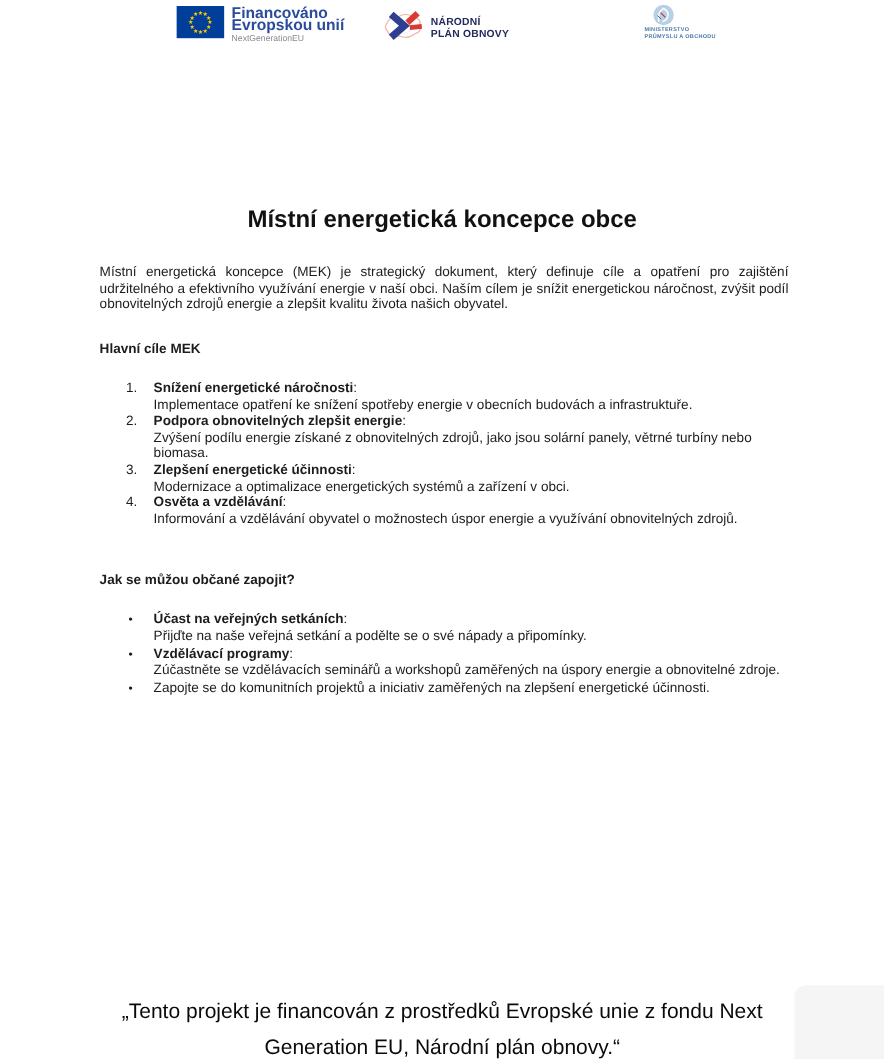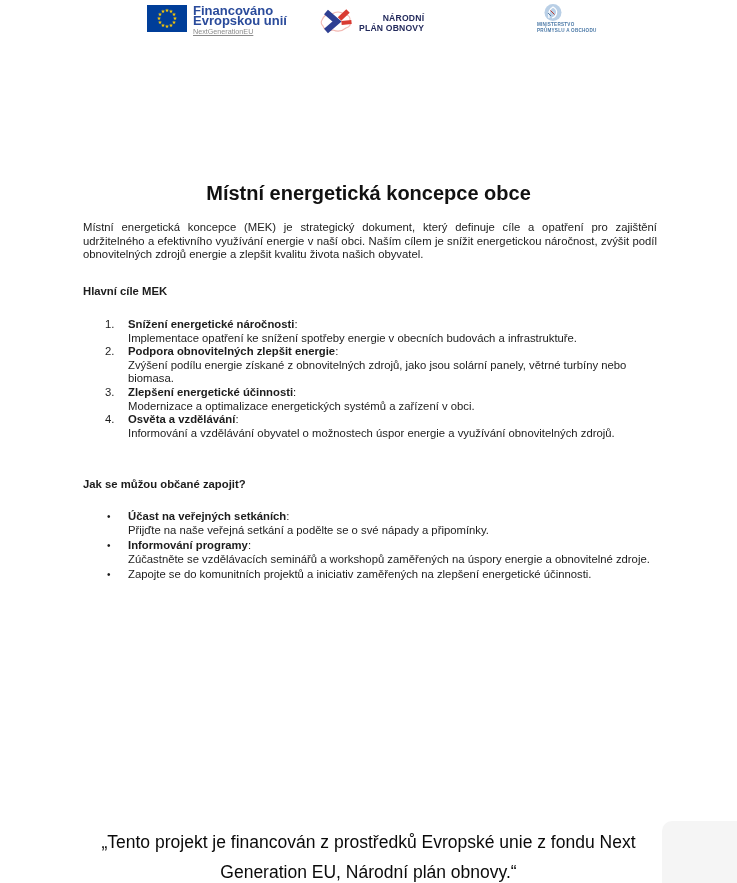--- a/index.html
+++ b/index.html
@@ -5,32 +5,32 @@
   html,body{margin:0;padding:0;background:#fff;}
   .page{position:relative;width:737px;height:883px;background:#ffffff;overflow:hidden;
         font-family:"Liberation Sans",sans-serif;color:#1c1c1c;}
 
   
   .logo-header{position:absolute;left:0;top:0;width:737px;height:50px;}
   .eu-logo{position:absolute;left:147px;top:5px;display:flex;gap:6px;}
   .eu-flag{display:block;}
   .eu-text{padding-top:1px;}
   .eu-text .l1,.eu-text .l2{font-size:13px;line-height:9.5px;font-weight:700;color:#2a4b9b;}
-  .eu-text .l3{font-size:7.2px;line-height:9px;color:#8a8a8a;margin-top:2px;text-decoration:underline;}
+  .eu-text .l3{font-size:7.2px;line-height:9px;color:#8a8a8a;margin-top:2px;}
 
   .npo-logo{position:absolute;left:318px;top:7px;display:flex;gap:5px;}
   .npo-text{padding-top:6px;}
-  .npo-text div{font-size:8.6px;line-height:10px;font-weight:700;color:#232a5c;letter-spacing:.2px;text-align:right;}
+  .npo-text div{font-size:8.6px;line-height:10px;font-weight:700;color:#232a5c;letter-spacing:.2px;}
 
   .mpo-logo{position:absolute;left:537px;top:3px;}
   .mpo-emblem{display:block;margin-left:4px;}
   .mpo-text div{font-size:4.6px;line-height:5.8px;color:#4a78a6;letter-spacing:.25px;font-weight:600;}
 
   
-  .doc-title{position:absolute;left:0;right:0;top:170px;margin:10px;text-align:center;
+  .doc-title{position:absolute;left:0;right:0;top:170px;margin:0;text-align:center;
              font-size:20px;line-height:26px;font-weight:700;color:#111;}
   .intro{position:absolute;left:83px;top:221px;width:574px;margin:0;
          font-size:11.3px;line-height:13.6px;text-align:justify;}
   .sec-heading{position:absolute;left:83px;margin:0;font-size:11.3px;line-height:14px;font-weight:700;}
   .h-goals{top:284px;}
   .h-part{top:477px;}
 
   ol.goals,ul.part{position:absolute;left:83px;width:574px;margin:0;padding:0;list-style:none;
                    font-size:11.3px;line-height:13.6px;}
   ol.goals{top:318px;}
@@ -151,21 +151,21 @@
     <li>
       <span class="marker">•</span>
       <div class="li-body">
         <div class="li-title"><b>Účast na veřejných setkáních</b><span>:</span></div>
         <div class="li-desc">Přijďte na naše veřejná setkání a podělte se o své nápady a připomínky.</div>
       </div>
     </li>
     <li>
       <span class="marker">•</span>
       <div class="li-body">
-        <div class="li-title"><b>Informování programy</b><span>:</span></div>
+        <div class="li-title"><b>Vzdělávací programy</b><span>:</span></div>
         <div class="li-desc">Zúčastněte se vzdělávacích seminářů a workshopů zaměřených na úspory energie a obnovitelné zdroje.</div>
       </div>
     </li>
     <li>
       <span class="marker">•</span>
       <div class="li-body">
         <div class="li-desc">Zapojte se do komunitních projektů a iniciativ zaměřených na zlepšení energetické účinnosti.</div>
       </div>
     </li>
   </ul>

